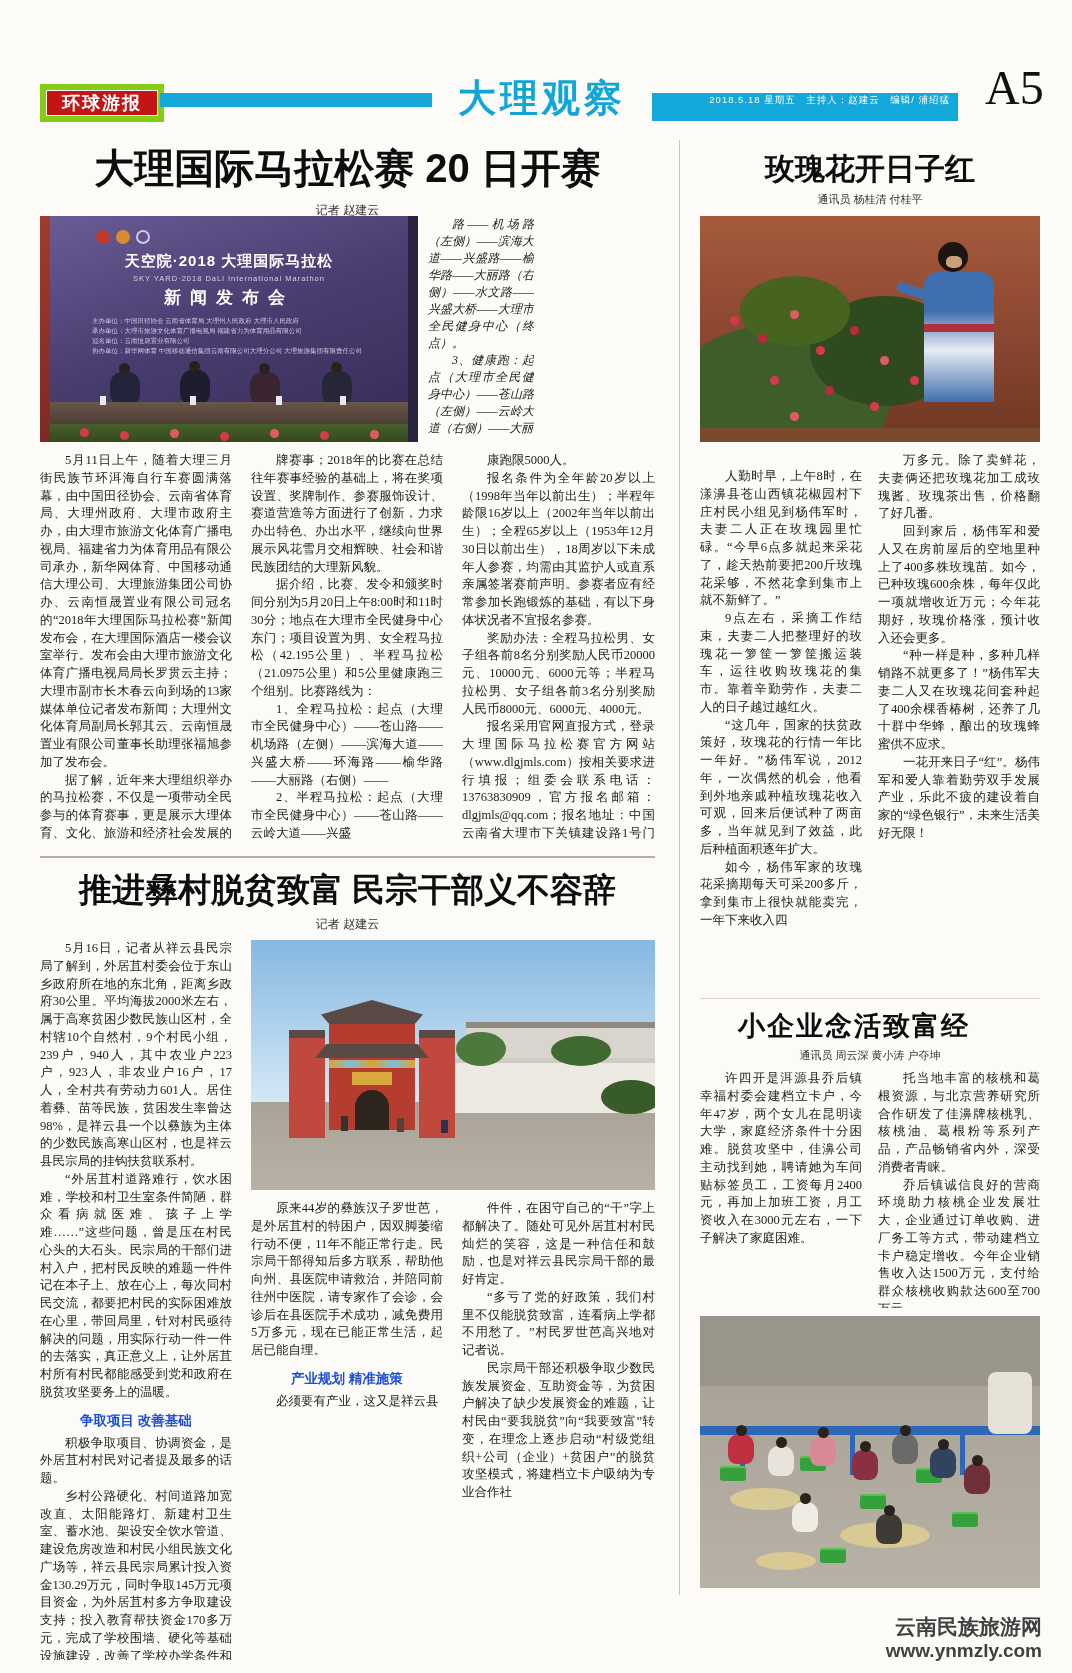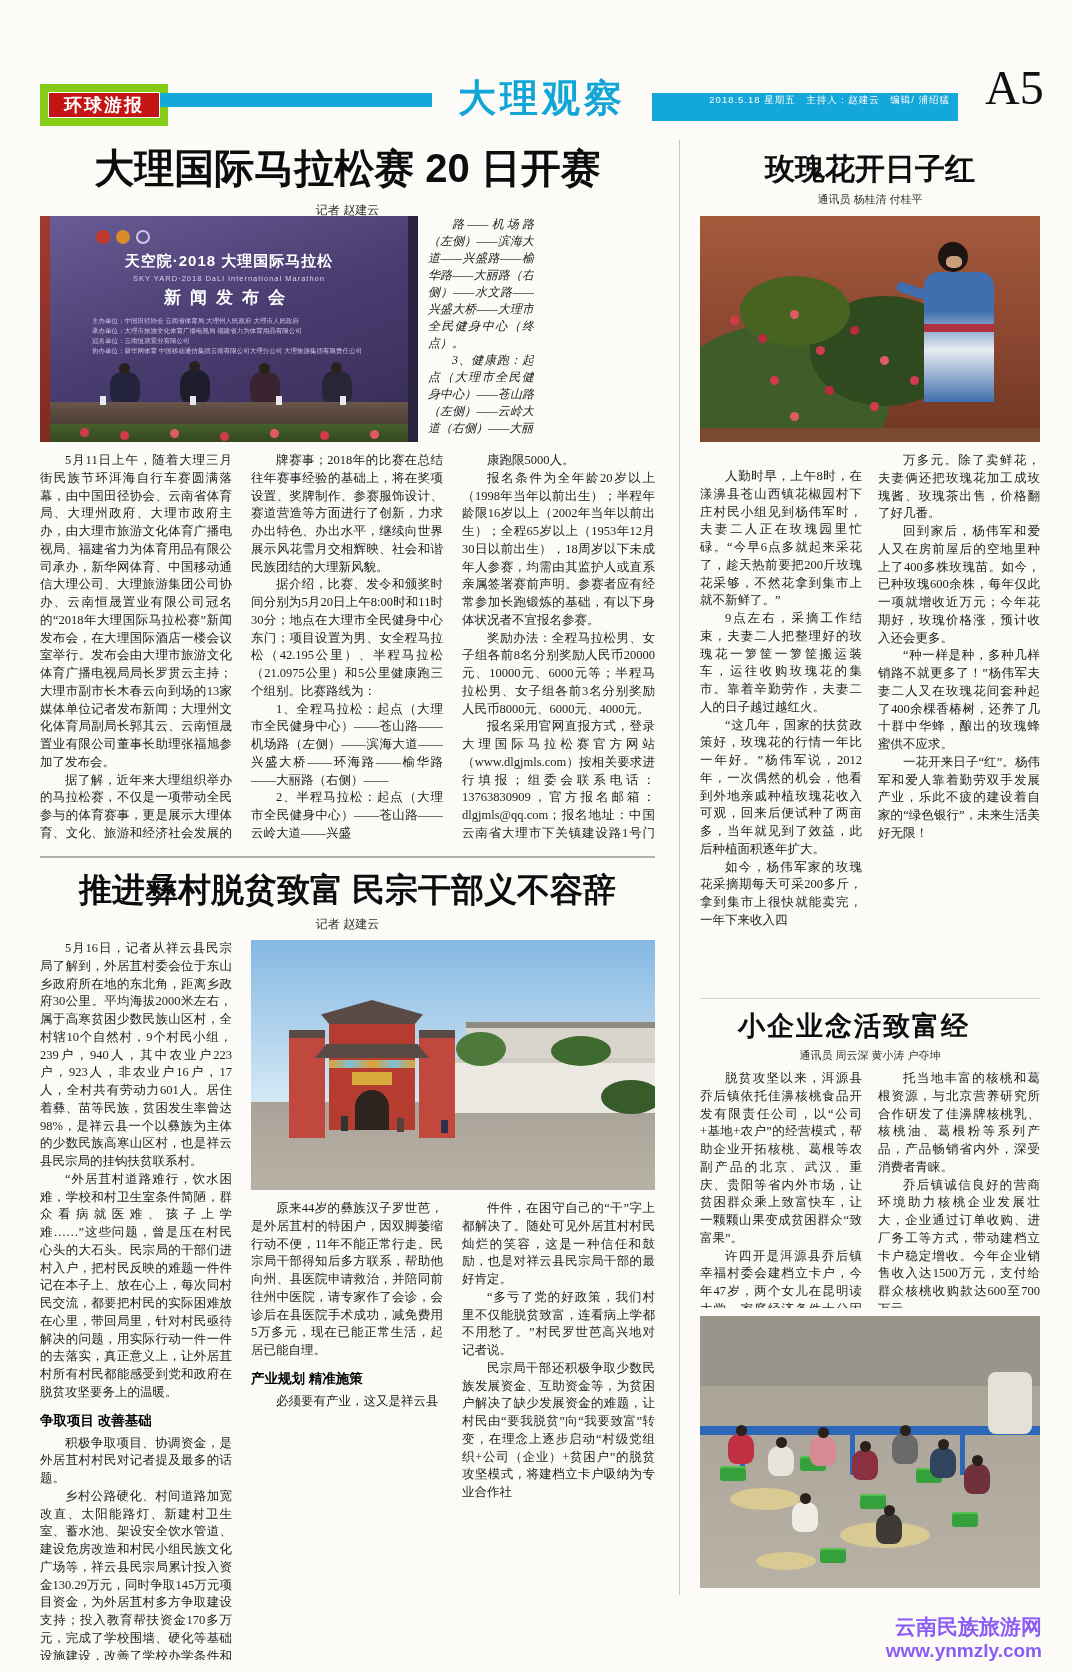--- a/index.html
+++ b/index.html
@@ -3,21 +3,21 @@
 <meta charset="utf-8">
 <style>
   html,body{margin:0;padding:0;}
   body{background:#efede9;font-family:"Liberation Serif","DejaVu Serif",serif;}
   .page{position:relative;width:1072px;height:1673px;margin:0 auto;background:#fcfbf8;overflow:hidden;}
   .abs{position:absolute;}
 
   
   .masthead{background:#c41414;color:#fff;font-family:"Liberation Sans","DejaVu Sans",sans-serif;
     font-weight:bold;font-size:18px;letter-spacing:2px;text-align:center;line-height:26px;
-    border:8px solid #84cc16;box-shadow:inset 0 0 0 1px #fff;}
+    border:6px solid #84cc16;box-shadow:inset 0 0 0 1px #fff;}
   .cyanbar{background:#14a7da;}
   .section-title{color:#12a6d6;font-family:"Liberation Sans","DejaVu Sans",sans-serif;
     font-weight:900;font-size:38px;letter-spacing:4px;text-align:center;line-height:44px;}
   .dateline{color:#fff;font-family:"Liberation Sans","DejaVu Sans",sans-serif;font-size:9.5px;
     line-height:14px;text-align:right;padding-right:8px;letter-spacing:1px;}
   .pageno{font-family:"Liberation Serif","DejaVu Serif",serif;font-size:48px;color:#111;line-height:52px;}
 
   
   .vrule{width:1px;background:#c9c6c0;}
   .hrule{height:2px;background:#b4b1ab;}
@@ -26,21 +26,21 @@
   
   .headline{font-family:"Liberation Sans","DejaVu Sans",sans-serif;font-weight:900;color:#0d0d0d;
     text-align:center;white-space:nowrap;}
   .byline{font-size:12px;color:#333;text-align:center;font-family:"Liberation Sans","DejaVu Sans",sans-serif;}
 
   
   .tcol{font-size:12.5px;line-height:1.42;color:#1c1c1c;text-align:justify;overflow:hidden;}
   .tcol p{margin:0;text-indent:2em;}
   .tcol.narrow{font-size:12px;font-style:italic;}
   .subhead{font-family:"Liberation Sans","DejaVu Sans",sans-serif;font-weight:bold;font-size:13.5px;
-    text-indent:0;margin:9px 0 5px;color:#000000;}
+    text-align:center;text-indent:0;margin:9px 0 5px;color:#1d4ed8;}
 
   
   .photo{overflow:hidden;background:#888;}
   .fig{position:absolute;border-radius:40% 40% 30% 30%;}
   .fig::before{content:"";position:absolute;top:-9px;left:30%;width:11px;height:11px;border-radius:50%;background:#2b211c;}
 
   
   .p1bg{position:absolute;inset:0;background:linear-gradient(160deg,#6a5d96 0%,#4a3e72 45%,#352b55 100%);}
   .p1txt{position:absolute;left:0;right:0;text-align:center;color:#fff;font-family:"Liberation Sans","DejaVu Sans",sans-serif;}
   .p1orgs{position:absolute;color:#cfc8e8;font-family:"Liberation Sans","DejaVu Sans",sans-serif;
@@ -54,21 +54,21 @@
   .rosedot{position:absolute;width:9px;height:9px;border-radius:50%;background:#d23b4e;}
 
   
   .sky{position:absolute;left:0;right:0;top:0;background:linear-gradient(#85b8e2,#d6e9f6);}
   .road{position:absolute;left:0;right:0;bottom:0;background:linear-gradient(#a8a298,#b8b2a6);}
 
   
   .basket{position:absolute;width:26px;height:15px;border-radius:3px;background:#34a13c;box-shadow:inset 0 2px 0 #58c050;}
   .pile{position:absolute;border-radius:50%;background:#d9c992;}
 
-  .watermark{font-family:"Liberation Sans","DejaVu Sans",sans-serif;font-weight:bold;color:#8b5cf6;
+  .watermark{font-family:"Liberation Sans","DejaVu Sans",sans-serif;font-weight:bold;color:#404040;
     text-align:right;line-height:24px;}
 </style>
 </head>
 <body>
 
 <div class="page">
 
   <div class="abs masthead" style="left:40px;top:84px;width:112px;height:26px;">环球游报</div>
   <div class="abs cyanbar" style="left:160px;top:93px;width:272px;height:14px;"></div>
   <div class="abs section-title" style="left:436px;top:76px;width:212px;">大理观察</div>
@@ -214,21 +214,20 @@
       <p>万多元。除了卖鲜花，夫妻俩还把玫瑰花加工成玫瑰酱、玫瑰茶出售，价格翻了好几番。</p>
       <p>回到家后，杨伟军和爱人又在房前屋后的空地里种上了400多株玫瑰苗。如今，已种玫瑰600余株，每年仅此一项就增收近万元；今年花期好，玫瑰价格涨，预计收入还会更多。</p>
       <p>“种一样是种，多种几样销路不就更多了！”杨伟军夫妻二人又在玫瑰花间套种起了400余棵香椿树，还养了几十群中华蜂，酿出的玫瑰蜂蜜供不应求。</p>
       <p>一花开来日子“红”。杨伟军和爱人靠着勤劳双手发展产业，乐此不疲的建设着自家的“绿色银行”，未来生活美好无限！</p>
     </div>
 
   <div class="abs headline" style="left:684px;top:1008px;width:340px;font-size:27px;line-height:36px;letter-spacing:2px;">小企业念活致富经</div>
   <div class="abs byline" style="left:700px;top:1048px;width:340px;font-size:11px;">通讯员 周云深 黄小涛 户夺坤</div>
 
   <div class="abs tcol" style="left:700px;top:1070px;width:162px;height:238px;">
-      <p>脱贫攻坚以来，洱源县乔后镇依托佳濞核桃食品开发有限责任公司，以“公司+基地+农户”的经营模式，帮助企业开拓核桃、葛根等农副产品的北京、武汉、重庆、贵阳等省内外市场，让贫困群众乘上致富快车，让一颗颗山果变成贫困群众“致富果”。</p>
       <p>许四开是洱源县乔后镇幸福村委会建档立卡户，今年47岁，两个女儿在昆明读大学，家庭经济条件十分困难。脱贫攻坚中，佳濞公司主动找到她，聘请她为车间贴标签员工，工资每月2400元，再加上加班工资，月工资收入在3000元左右，一下子解决了家庭困难。</p>
     </div>
   <div class="abs tcol" style="left:878px;top:1070px;width:162px;height:238px;">
       <p>托当地丰富的核桃和葛根资源，与北京营养研究所合作研发了佳濞牌核桃乳、核桃油、葛根粉等系列产品，产品畅销省内外，深受消费者青睐。</p>
       <p>乔后镇诚信良好的营商环境助力核桃企业发展壮大，企业通过订单收购、进厂务工等方式，带动建档立卡户稳定增收。今年企业销售收入达1500万元，支付给群众核桃收购款达600至700万元。</p>
     </div>
 
   <div class="abs photo" style="left:700px;top:1316px;width:340px;height:272px;">
     <div class="abs" style="left:0;top:0;width:340px;height:70px;background:#9a958b;"></div>
     <div class="abs" style="left:0;top:70px;width:340px;height:202px;background:linear-gradient(#aaa498,#b8b2a6);"></div>

